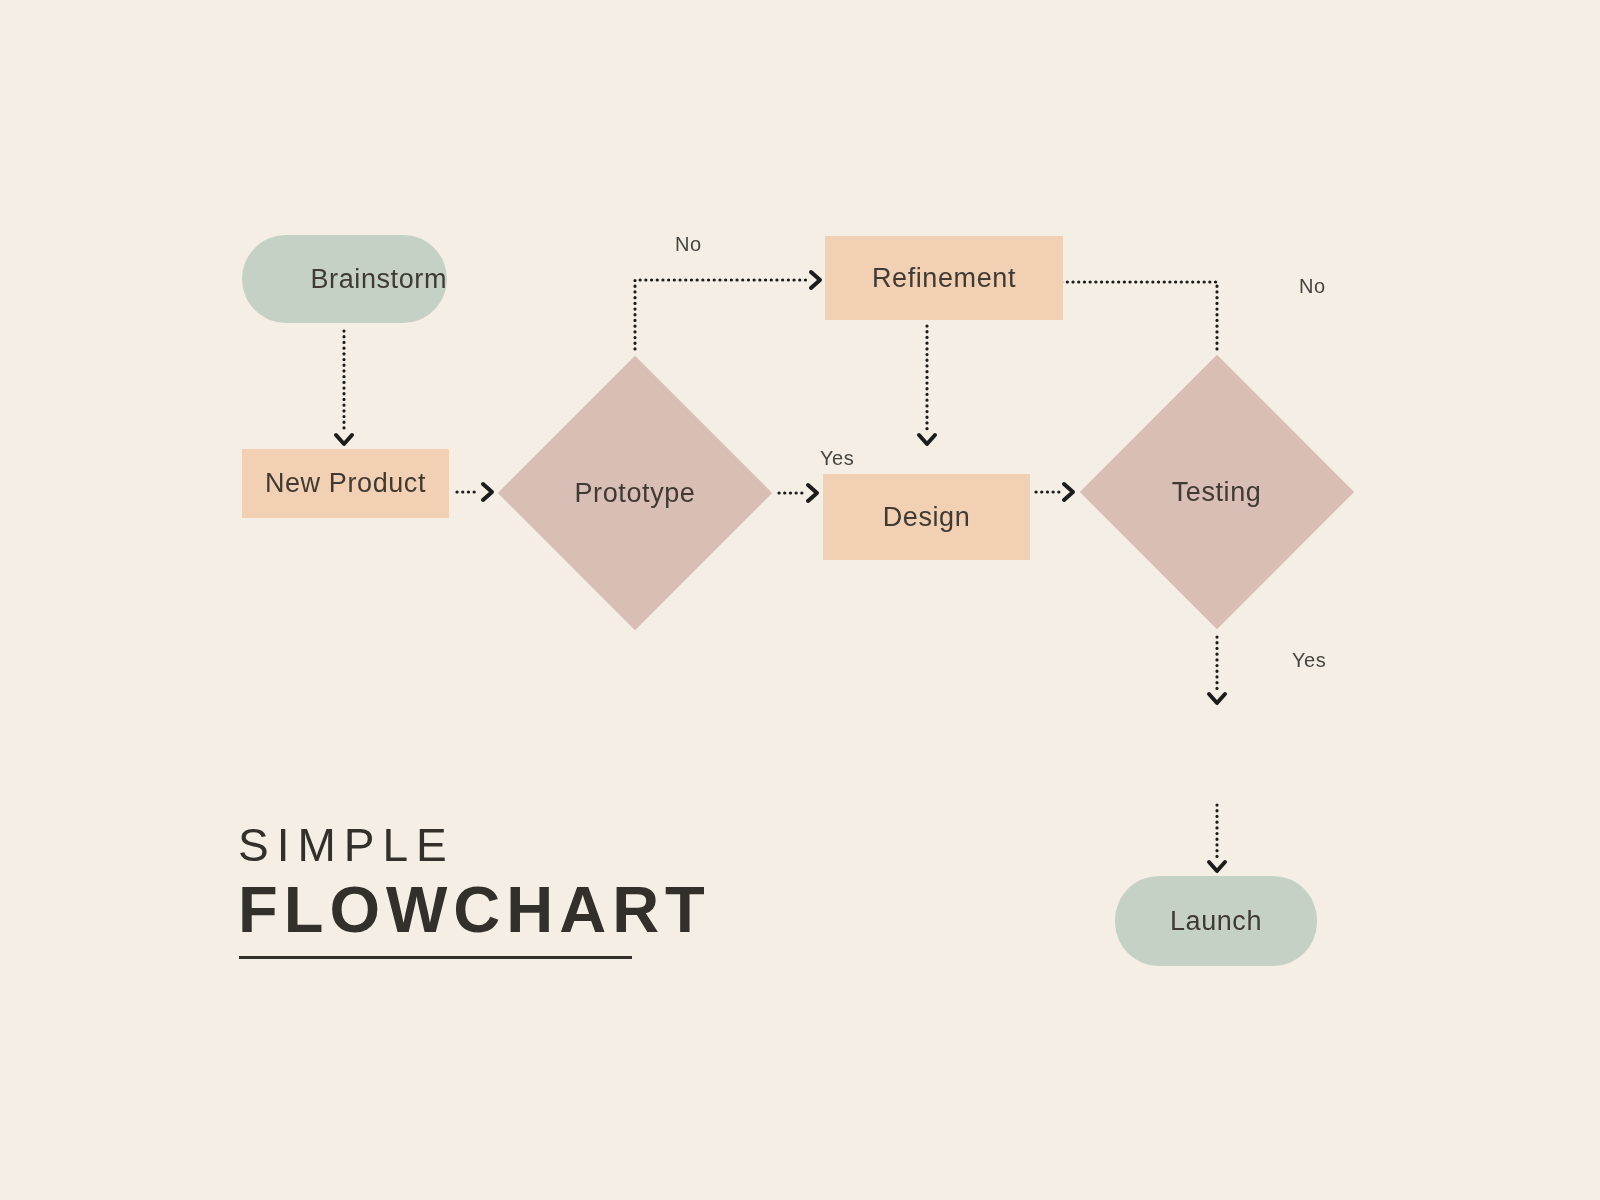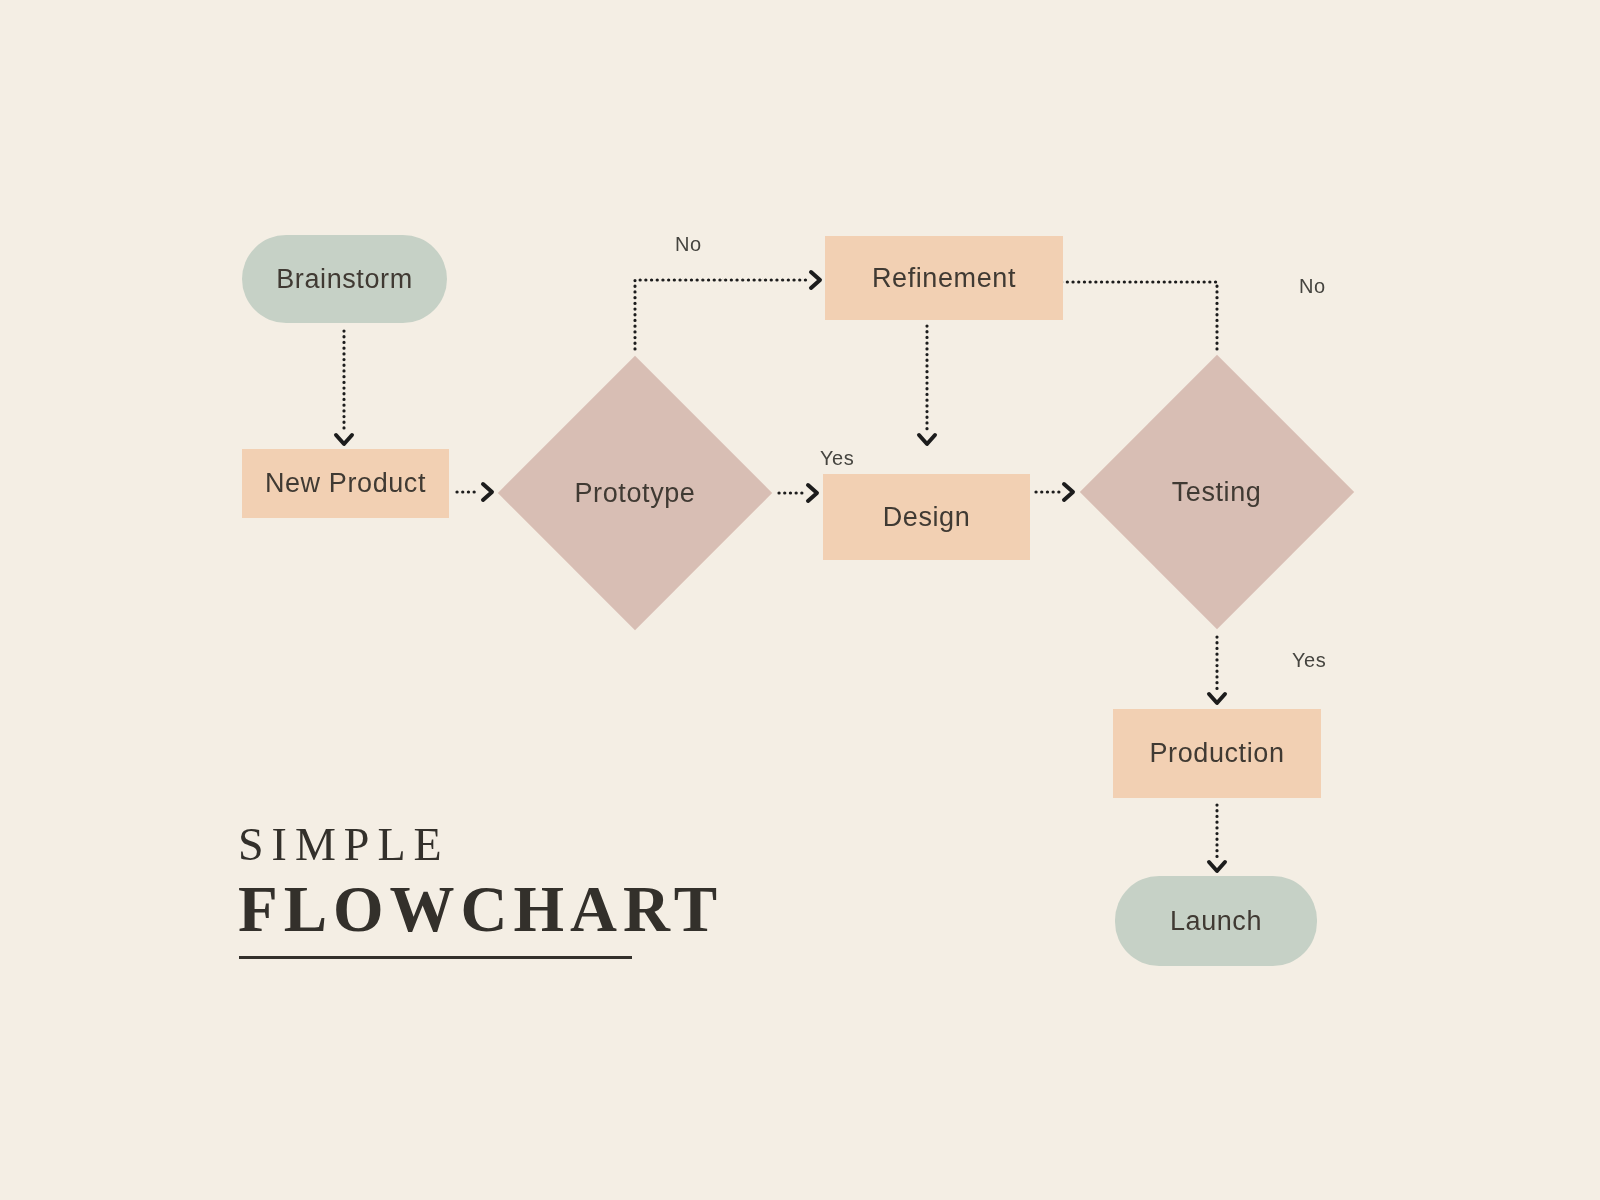--- a/index.html
+++ b/index.html
@@ -21,21 +21,21 @@
     display:flex;align-items:center;justify-content:center;
   }
   .diamond .label{transform:rotate(-45deg);color:var(--node_text,#403a33);font-size:27px;letter-spacing:.6px;white-space:nowrap;}
   .edge-label{
     position:absolute;color:var(--edge_label_text,#45443f);
     font-size:20px;letter-spacing:.5px;line-height:1;margin-left:44px;
   }
   .edges{position:absolute;left:0;top:0;pointer-events:none;}
   .dots{fill:none;stroke:var(--arrow,#1c1c1c);stroke-width:3.2;stroke-dasharray:0.1 5.6;stroke-linecap:round;}
   .head{fill:none;stroke:var(--arrow,#1c1c1c);stroke-width:4;stroke-linecap:round;stroke-linejoin:round;}
-  .title{position:absolute;left:238px;color:var(--title_text,#33302b);line-height:1;font-family:Liberation Serif, serif;}
+  .title{position:absolute;left:238px;color:var(--title_text,#33302b);line-height:1;}
   .title-line1{top:822px;font-size:46px;font-weight:400;letter-spacing:8px;}
   .title-line2{top:877px;font-size:65px;font-weight:700;letter-spacing:6px;}
   .title-rule{position:absolute;left:239px;top:956px;width:393px;height:3px;background:var(--title_text,#33302b);}
 </style>
 </head>
 <body style="--background: #f4eee4; --terminal: #c6d1c6; --process: #f2d0b3; --decision: #d8beb4; --arrow: #1c1c1c; --node_text: #403a33; --edge_label_text: #45443f; --title_text: #33302b;">
 
 <div class="stage">
 
   <svg class="edges" width="1600" height="1200" viewBox="0 0 1600 1200">
@@ -70,21 +70,21 @@
     <g>
       <path class="dots" d="M1217 637 L1217 690"></path>
       <path class="head" d="M1209 694 L1217 703 L1225 694"></path>
     </g>
     <g>
       <path class="dots" d="M1217 805 L1217 858"></path>
       <path class="head" d="M1209 862 L1217 871 L1225 862"></path>
     </g>
   </svg>
 
-  <div class="node terminal" style="left:242px;top:235px;width:205px;height:88px;">
+  <div class="node terminal" style="left:242px;top:235px;width:205px;height:88px;justify-content:flex-end;">
     <span>Brainstorm</span>
   </div>
 
   <div class="node process" style="left:242px;top:449px;width:207px;height:69px;">
     <span>New Product</span>
   </div>
 
   <div class="diamond" style="left:538px;top:396px;">
     <span class="label">Prototype</span>
   </div>
@@ -94,23 +94,20 @@
   </div>
 
   <div class="node process" style="left:823px;top:474px;width:207px;height:86px;">
     <span>Design</span>
   </div>
 
   <div class="diamond" style="left:1120px;top:395px;">
     <span class="label">Testing</span>
   </div>
 
-  <div class="node process" style="left:1113px;top:709px;width:208px;height:89px;">
-    <span>Production</span>
-  </div>
 
   <div class="node terminal" style="left:1115px;top:876px;width:202px;height:90px;border-radius:44px;">
     <span>Launch</span>
   </div>
 
   <div class="edge-label" style="left:631px;top:234px;">No</div>
   <div class="edge-label" style="left:776px;top:448px;">Yes</div>
   <div class="edge-label" style="left:1255px;top:276px;">No</div>
   <div class="edge-label" style="left:1248px;top:650px;">Yes</div>
 

